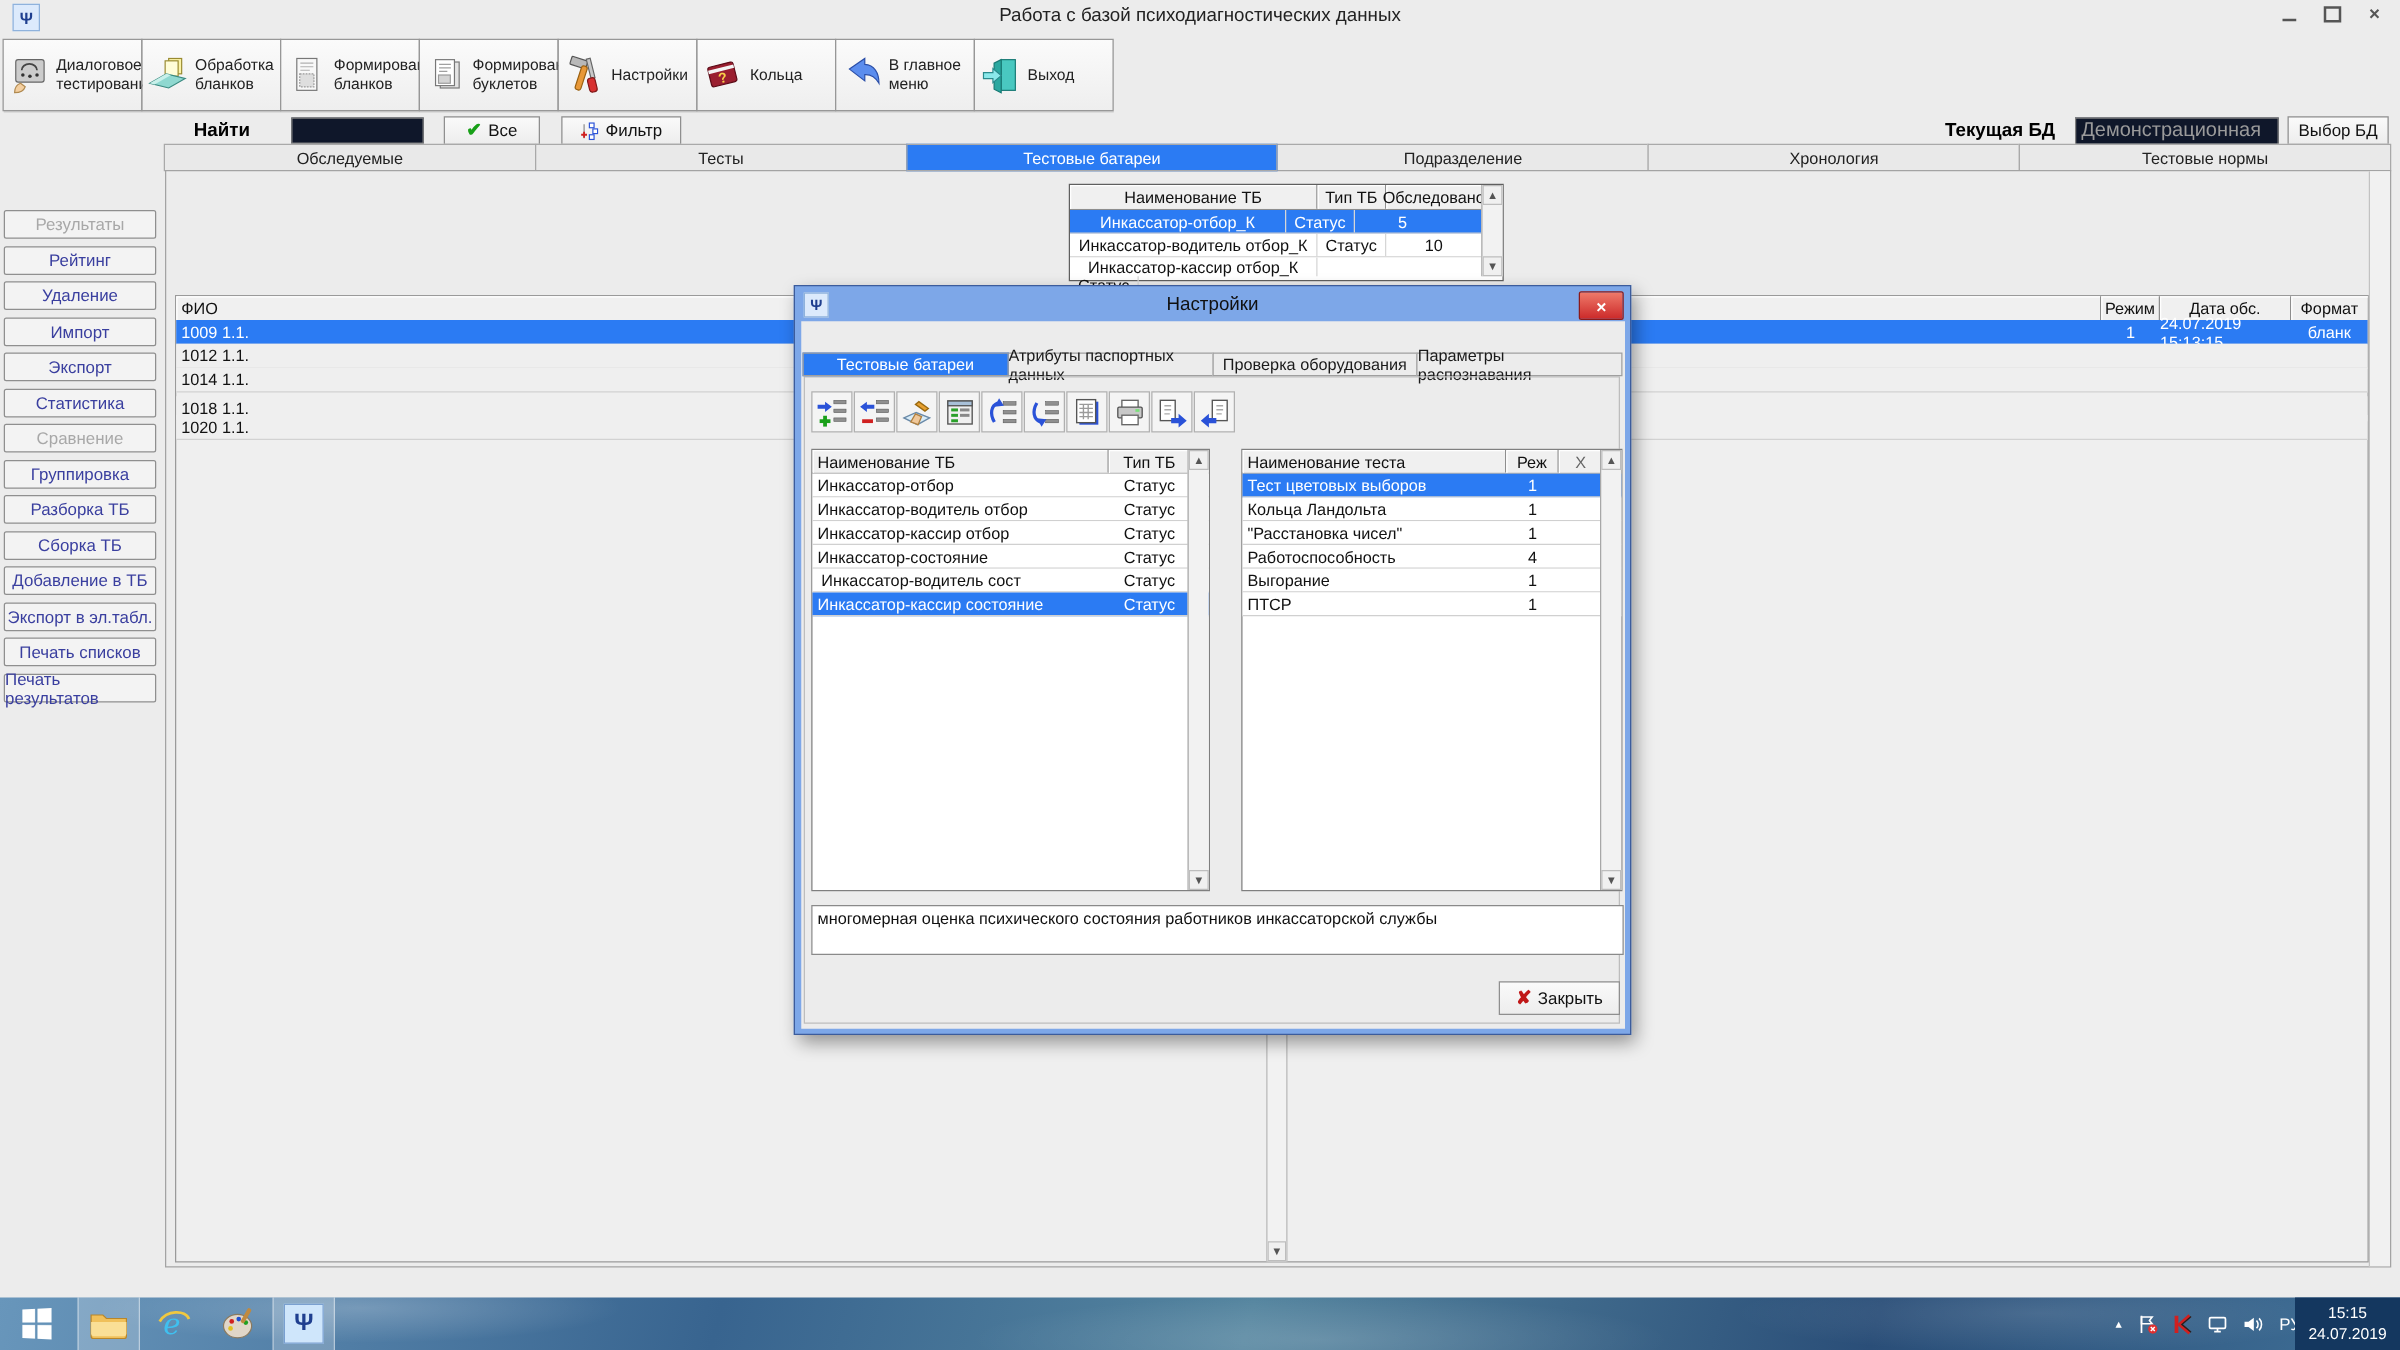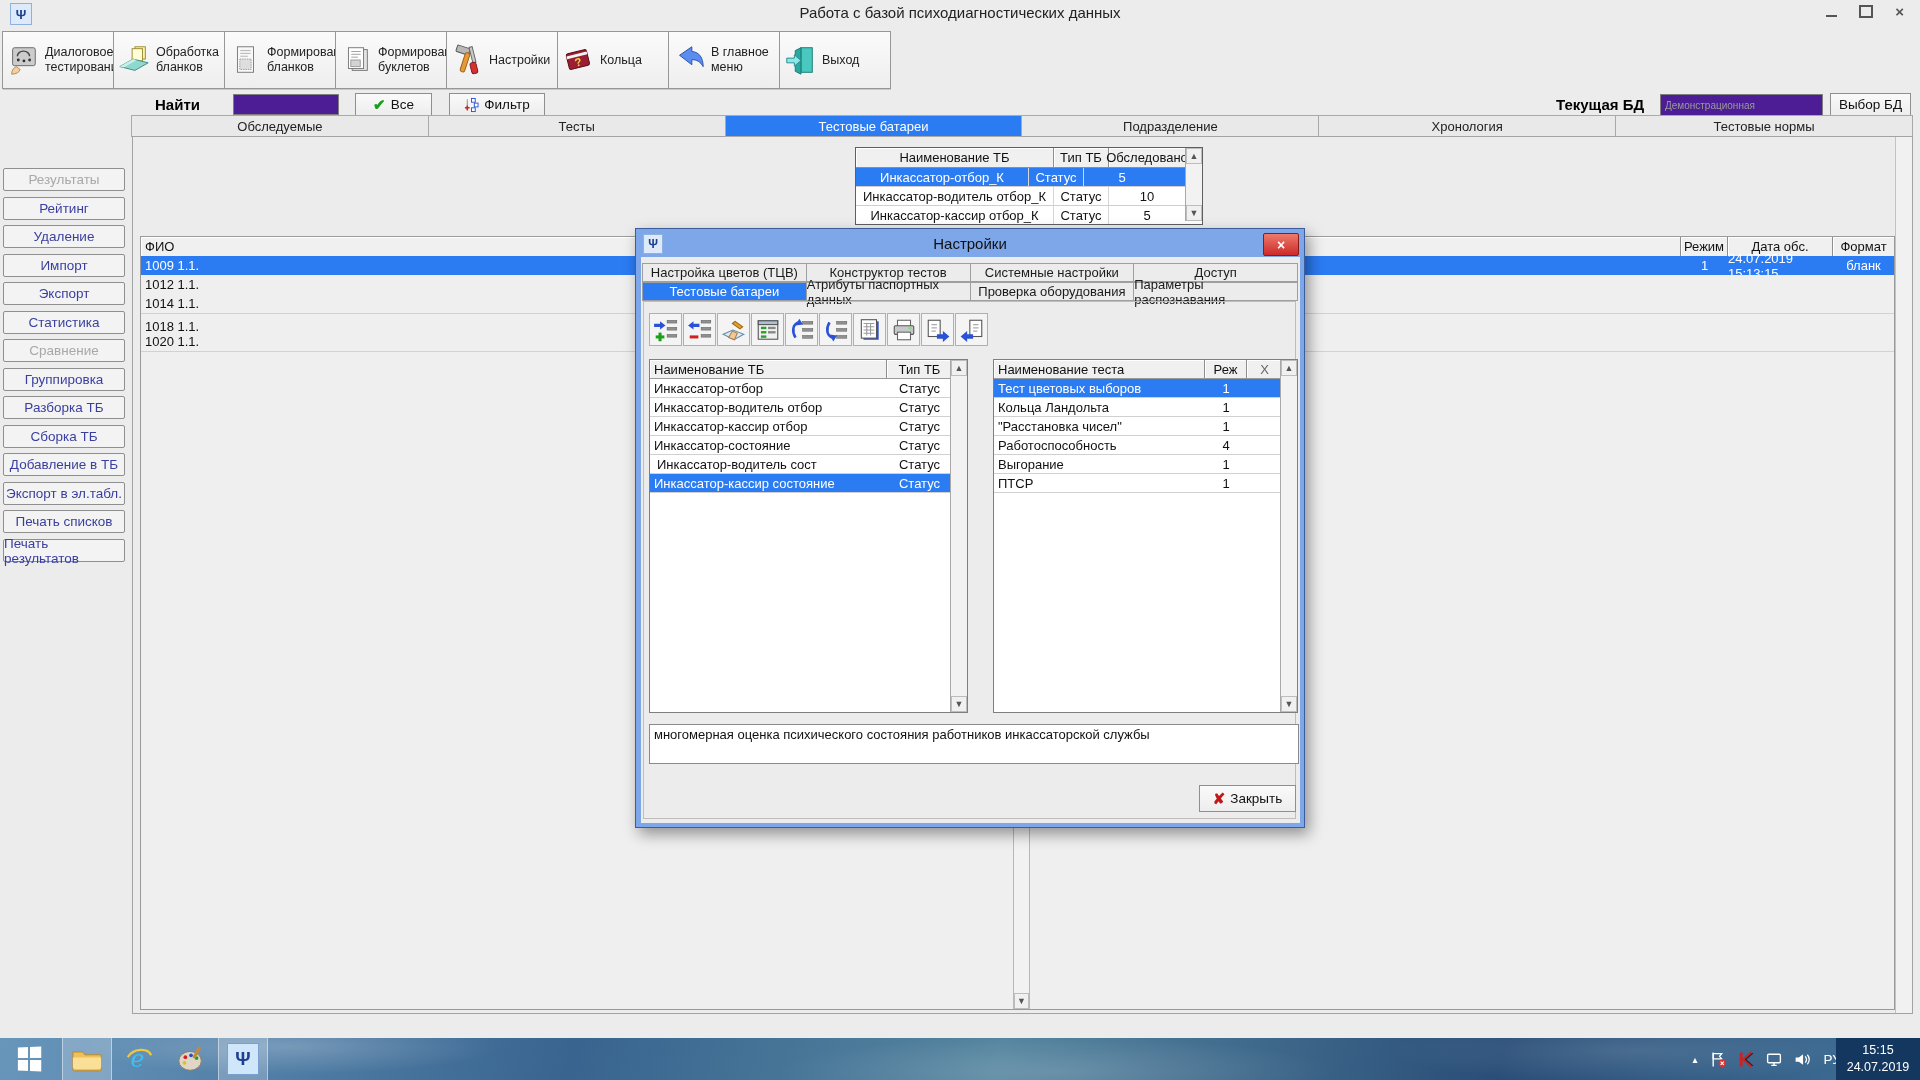--- a/index.html
+++ b/index.html
@@ -16,21 +16,21 @@
   .ctl-max{width:10px;height:9px;border:2px solid #555;}
   .ctl-close{font-size:15px;font-weight:bold;color:#555;line-height:1;}
   
   .toolbar{left:3px;top:31px;height:58px;display:flex;}
   .tbtn{width:112px;border:1px solid #979797;margin-left:-1px;background:linear-gradient(#fbfbfb,#eeeeee);
     display:flex;align-items:center;gap:5px;padding:2px 3px;box-sizing:border-box;}
   .tbtn .lbl{font-size:12.5px;color:#222;line-height:1.2;}
   .tbtn svg{flex:0 0 auto;}
   
   .blbl{font-weight:bold;font-size:15px;color:#000;}
-  .inp{background:#4c1d95;border:1px solid #7f7f7f;font-size:10px;padding:1px 4px;box-sizing:border-box;}
+  .inp{background:#0f172a;border:1px solid #7f7f7f;font-size:16px;padding:1px 4px;box-sizing:border-box;}
   .sbtn{background:linear-gradient(#fafafa,#ededed);border:1px solid #8f8f8f;display:flex;
     align-items:center;justify-content:center;gap:5px;font-size:13.5px;box-sizing:border-box;}
   .chk{color:#18a018;font-weight:bold;font-size:15px;line-height:1;}
   
   .tabbar{left:132px;top:115px;width:1781px;height:22px;display:flex;}
   .tab{flex:1;border:1px solid #a9a9a9;margin-left:-1px;background:#e9e9e9;display:flex;
     align-items:center;justify-content:center;font-size:13px;color:#222;box-sizing:border-box;}
   .tab.sel{background:#f7f7f7;z-index:2;}
   .content{left:132px;top:136px;width:1781px;height:878px;border:1px solid #a3a3a3;background:#ececec;box-sizing:border-box;}
   
@@ -256,21 +256,21 @@
         <div class="sumrow sel">
           <div style="width:173px;">Инкассатор-отбор_К</div>
           <div style="width:55px;">Статус</div>
           <div style="width:76px;border-right:none;">5</div>
         </div>
         <div class="sumrow">
           <div style="width:198px;">Инкассатор-водитель отбор_К</div>
           <div style="width:55px;">Статус</div>
           <div style="width:76px;border-right:none;">10</div>
         </div>
-        <div class="sumrow" style="border-bottom:none;">
+        <div class="sumrow" style="border-bottom:none;flex-direction:column;">
           <div style="width:198px;">Инкассатор-кассир отбор_К</div>
           <div style="width:55px;">Статус</div>
           <div style="width:76px;border-right:none;">5</div>
         </div>
       </div>
       <div class="sb" style="height:73px;">
         <div class="arr">▲</div>
         <div class="arr">▼</div>
       </div>
     </div>
@@ -352,34 +352,20 @@
 
   <div class="abs dialog">
     <div class="dlg-title">
       <span class="appicon abs" style="left:7px;top:5px;width:18px;height:18px;font-size:12px;">Ψ</span>
       <span>Настройки</span>
       <div class="dlg-close">
           <span>×</span>
         </div>
     </div>
     <div class="dlg-client">
-      <div class="dtabs" style="top:6px;">
-        <div class="dtab">
-            <span>Настройка цветов (ТЦВ)</span>
-          </div>
-        <div class="dtab">
-            <span>Конструктор тестов</span>
-          </div>
-        <div class="dtab">
-            <span>Системные настройки</span>
-          </div>
-        <div class="dtab">
-            <span>Доступ</span>
-          </div>
-      </div>
       <div class="dtabs" style="top:25px;">
         <div class="dtab sel">
             <span>Тестовые батареи</span>
           </div>
         <div class="dtab">
             <span>Атрибуты паспортных данных</span>
           </div>
         <div class="dtab">
             <span>Проверка оборудования</span>
           </div>

